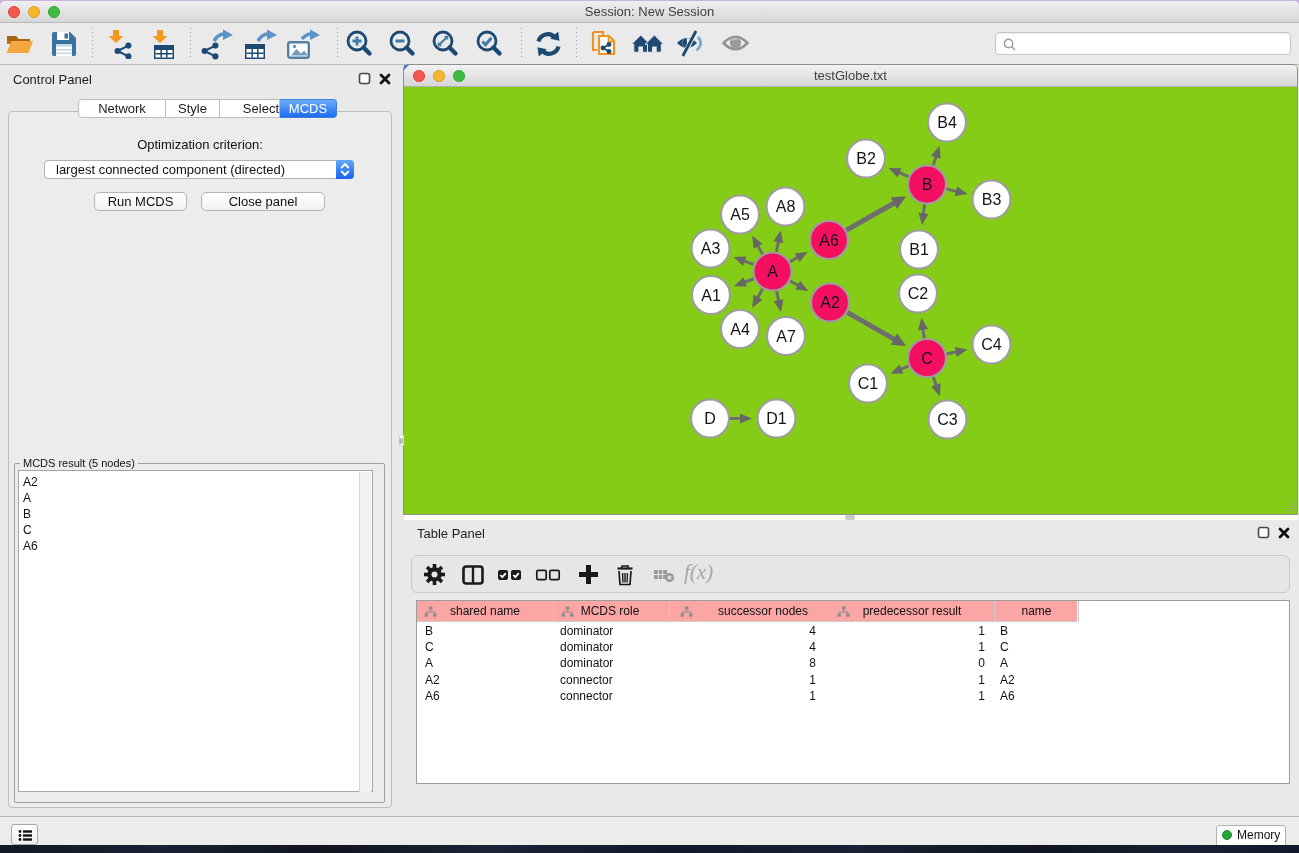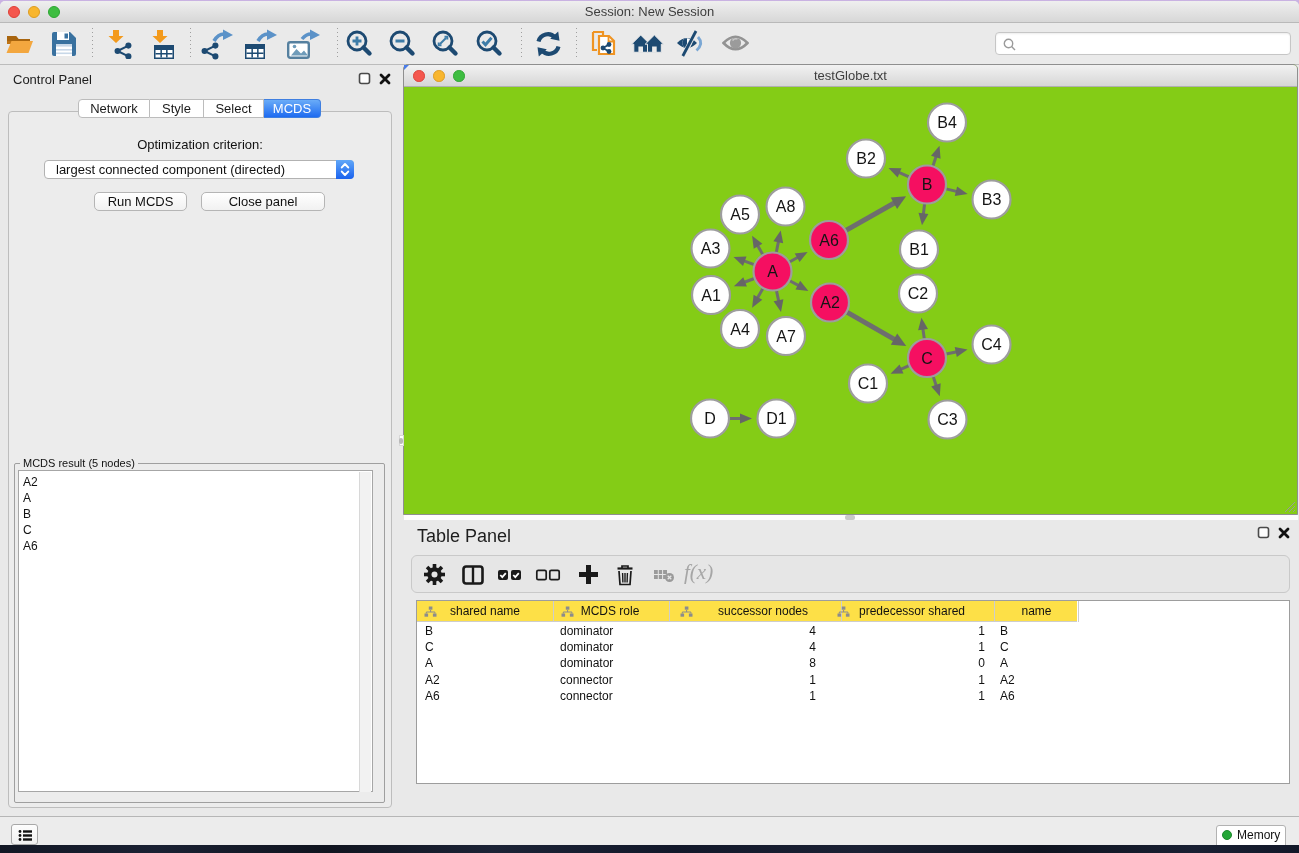--- a/index.html
+++ b/index.html
@@ -41,24 +41,24 @@
 
 #statusbar { left:0; top:815px; width:1299px; height:30px; background:#ececec; border-top:1px solid #b6b6b6; }
 #hambtn { position:absolute; left:11px; top:7px; width:27px; height:21px; background:linear-gradient(#fdfdfd,#f0f0f0); border:1px solid #a8a8a8; border-radius:3px; }
 #membtn { position:absolute; left:1216px; top:8px; width:70px; height:36px; background:#fff; border:1px solid #b2b2b2; border-radius:3px; font-size:12px; color:#111; line-height:18px; padding-left:20px; }
 #membtn .dot { position:absolute; left:5px; top:4px; width:10px; height:10px; border-radius:50%; background:#23a636; border:1px solid #1d8a2c; }
 
 #netwin { left:403px; top:63px; width:895px; height:451px; background:#84cc16; border:1px solid #8f8f8f; border-radius:5px 5px 0 0; }
 #nettitle { position:absolute; left:0; top:0; width:100%; height:22px; background:linear-gradient(#f2f2f2,#d6d6d6); border-bottom:1px solid #b0b0b0; border-radius:4px 4px 0 0; }
 #nettitle .tl { position:absolute; width:11.5px; height:11.5px; border-radius:50%; top:5px; }
 
-#tp-title { left:417px; top:525px; font-size:18px; color:#1d1d1d;text-align:center; }
+#tp-title { left:417px; top:525px; font-size:13px; color:#1d1d1d;text-align:center; }
 #tp-toolbar { left:411px; top:554px; width:879px; height:38px; background:#e6e6e6; border:1px solid #c9c9c9; border-radius:6px; }
 #tp-table { left:416px; top:599px; width:874px; height:184px; background:#fff; border:1px solid #9d9d9d; }
-#tp-head { position:absolute; left:0; top:0; height:21px; width:660px; background:#fde047; border-bottom:1px solid #cdcdcd; font-size:12px; color:#111; }
+#tp-head { position:absolute; left:0; top:0; height:21px; width:660px; background:#fca5a5; border-bottom:1px solid #cdcdcd; font-size:12px; color:#111; }
 .hcell { position:absolute; top:0; height:21px; border-right:1px solid #cdcdcd; text-align:center; line-height:20px; }
 .rowtxt { position:absolute; font-size:12px; color:#111; height:16px; line-height:16px; }
 #tp-tabs { left:672px; top:792px; }
 </style>
 </head>
 <body>
 <div class="abs" id="appwin">
   <div class="abs" id="titlebar">
     <div class="tl" style="left:8px; background:#f4574e; border:0.5px solid #dd4037;"></div>
     <div class="tl" style="left:28px; background:#f8b62e; border:0.5px solid #dd9c21;"></div>
@@ -192,23 +192,23 @@
       </div>
   </div>
 
   <div class="abs" id="cp-title">Control Panel</div>
   <svg class="abs" style="left:358px; top:71px;" width="34" height="14">
       <rect x="1.5" y="1.5" width="10" height="10" rx="2" fill="#fdfdfd" stroke="#4a4a4a" stroke-width="1.6"></rect>
       <path d="M23 3 l8 8 M31 3 l-8 8" stroke="#111" stroke-width="2.8" stroke-linecap="round"></path>
     </svg>
   <div class="abs" id="cp-box"></div>
   <div class="tabs" id="cp-tabs">
-    <div class="tab" style="width:72px;">Network</div>
+    <div class="tab" style="width:88px;">Network</div>
     <div class="tab" style="width:54px;">Style</div>
-    <div class="tab" style="width:60px;">Select</div>
+    <div class="tab" style="width:60px;text-align:right;">Select</div>
     <div class="tab sel" style="width:57px;">MCDS</div>
   </div>
   <div class="abs" id="opt-label">Optimization criterion:</div>
   <div class="abs" id="combo">largest connected component (directed)
     <div class="stepper">
         <svg width="18" height="19" style="position:absolute;left:0;top:0;">
           <path d="M5.8 7.4 L9 4 L12.2 7.4" stroke="#fff" stroke-width="2" fill="none" stroke-linecap="round" stroke-linejoin="round"></path>
           <path d="M5.8 11.6 L9 15 L12.2 11.6" stroke="#fff" stroke-width="2" fill="none" stroke-linecap="round" stroke-linejoin="round"></path>
         </svg>
       </div>
@@ -403,21 +403,21 @@
           <rect x="8.9" y="7.5" width="3.6" height="3.2" fill="#8c8c8c"></rect>
           <path d="M6.6 4 v2 M2.3 7.5 v-1.5 h8.6 v1.5" stroke="#8c8c8c" stroke-width="1" fill="none"></path>
         </svg>
         <div class="hcell" style="left:268px; width:157px;">successor nodes</div>
         <svg width="13" height="12" style="position:absolute; left:263px; top:5px;">
           <rect x="4.8" y="0.5" width="3.6" height="3.2" fill="#8c8c8c"></rect>
           <rect x="0.5" y="7.5" width="3.6" height="3.2" fill="#8c8c8c"></rect>
           <rect x="8.9" y="7.5" width="3.6" height="3.2" fill="#8c8c8c"></rect>
           <path d="M6.6 4 v2 M2.3 7.5 v-1.5 h8.6 v1.5" stroke="#8c8c8c" stroke-width="1" fill="none"></path>
         </svg>
-        <div class="hcell" style="left:413px; width:165px;">predecessor shared</div>
+        <div class="hcell" style="left:413px; width:165px;">predecessor result</div>
         <svg width="13" height="12" style="position:absolute; left:420px; top:5px;">
           <rect x="4.8" y="0.5" width="3.6" height="3.2" fill="#8c8c8c"></rect>
           <rect x="0.5" y="7.5" width="3.6" height="3.2" fill="#8c8c8c"></rect>
           <rect x="8.9" y="7.5" width="3.6" height="3.2" fill="#8c8c8c"></rect>
           <path d="M6.6 4 v2 M2.3 7.5 v-1.5 h8.6 v1.5" stroke="#8c8c8c" stroke-width="1" fill="none"></path>
         </svg>
         <div class="hcell" style="left:578px; width:84px;">name</div>
     </div>
     <div class="rowtxt" style="left:8px; top:22px;">B</div>
       <div class="rowtxt" style="left:143px; top:22px;">dominator</div>

